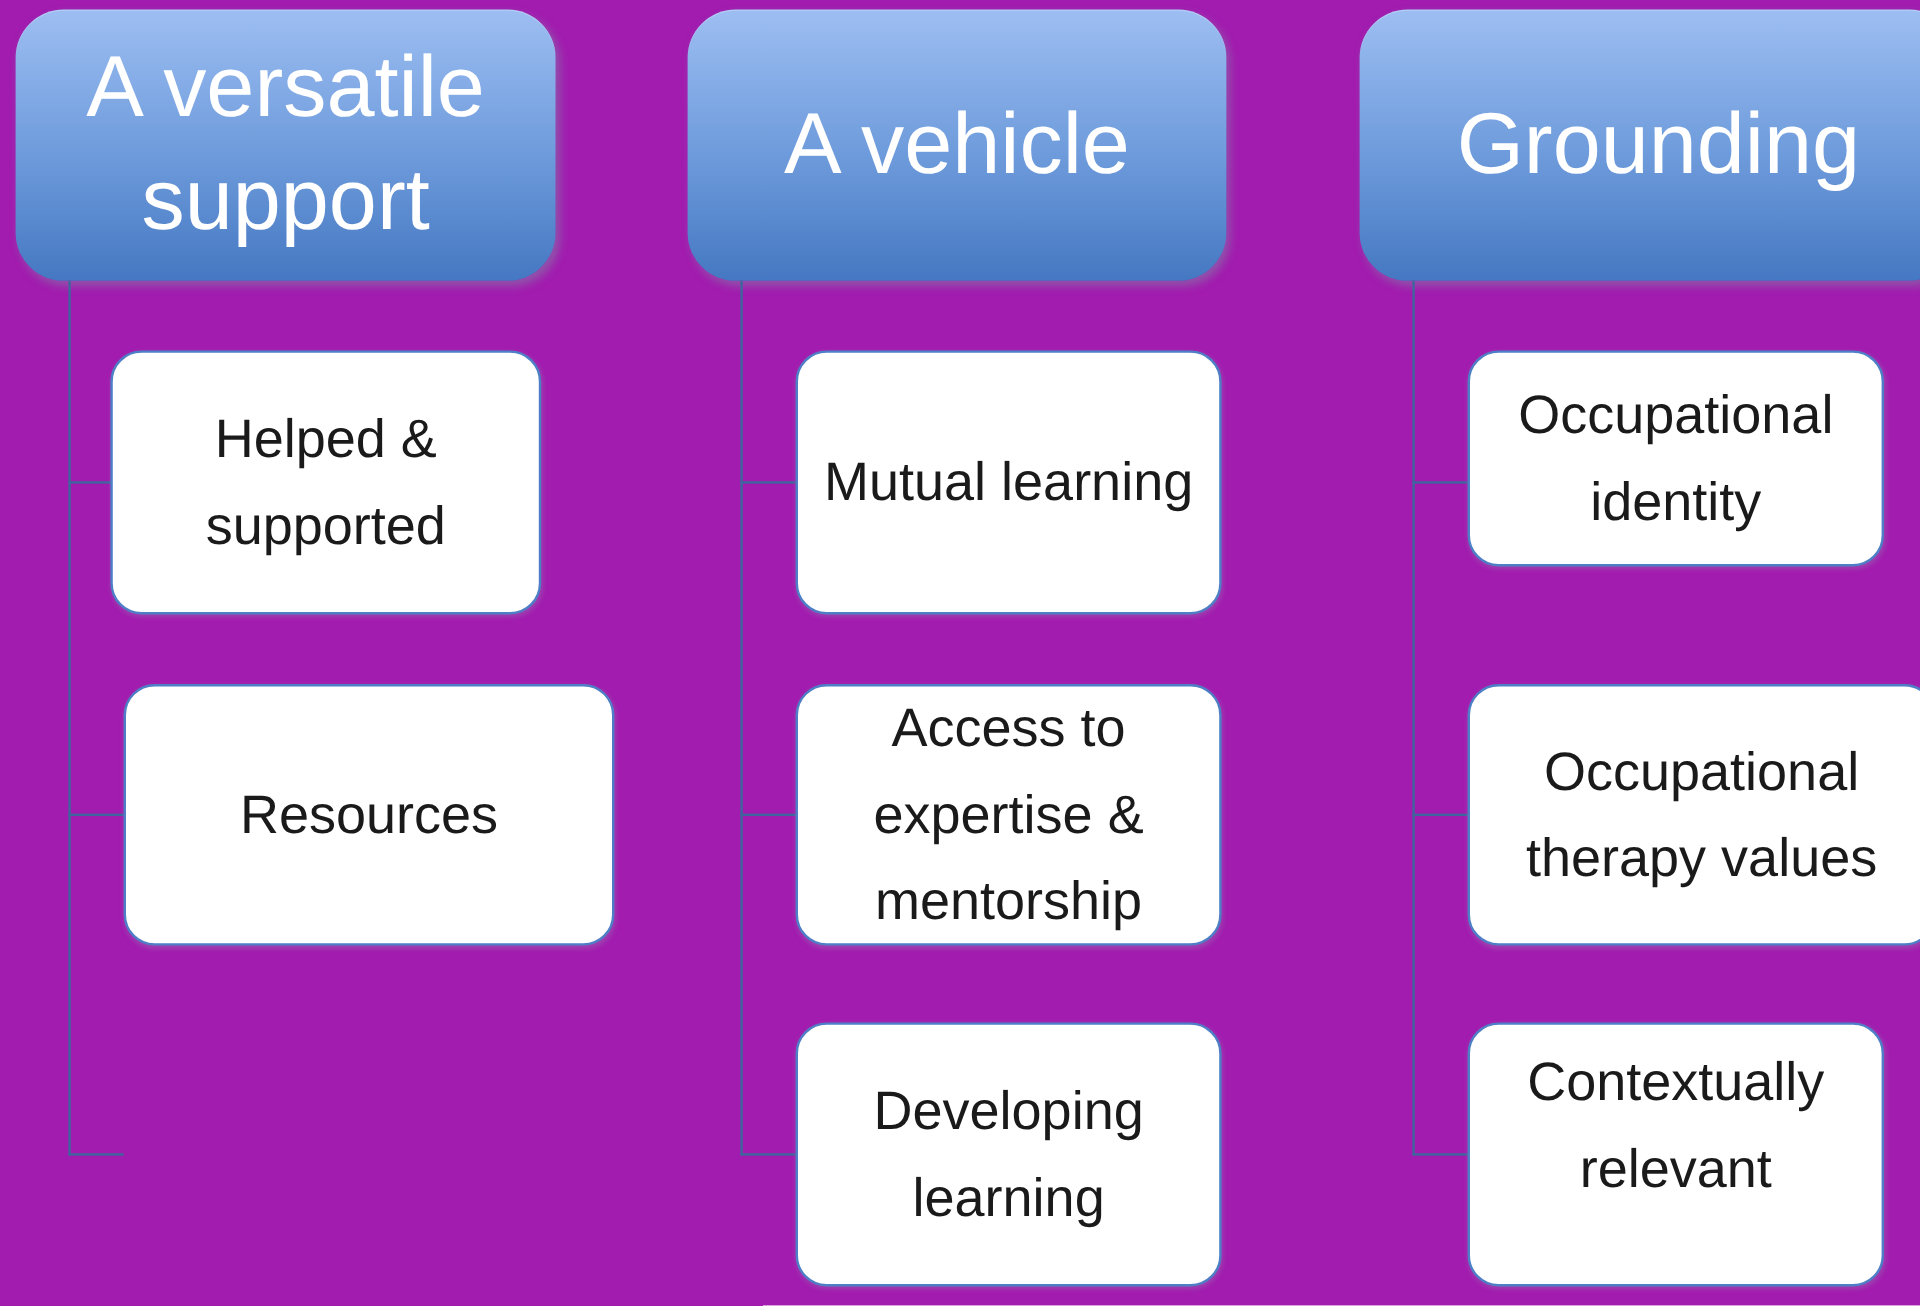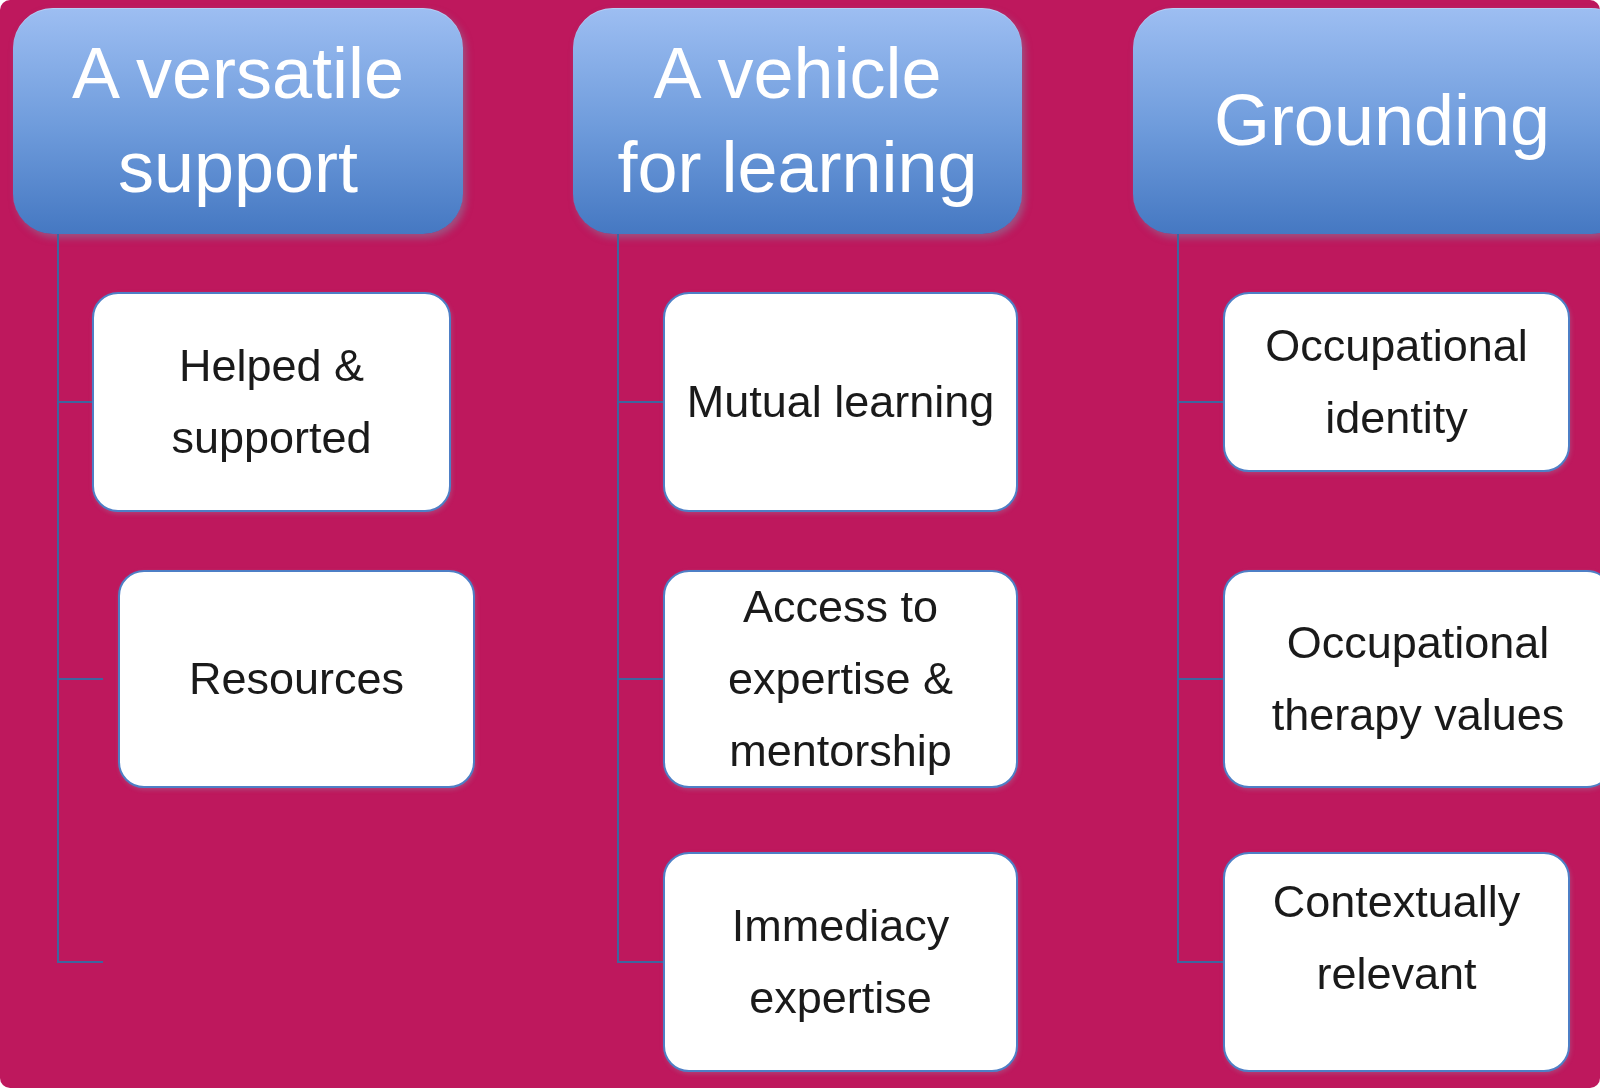--- a/index.html
+++ b/index.html
@@ -5,23 +5,22 @@
   html, body {
     margin: 0;
     padding: 0;
     background: #ffffff;
     font-family: "Liberation Sans", sans-serif;
   }
   .canvas {
     position: relative;
     width: 1600px;
     height: 1088px;
-    background: #be185d;
+    background: #a21caf;
     overflow: hidden;
-    border-radius: 10px;
   }
   .header-box {
     position: absolute;
     top: 8px;
     height: 226px;
     border-radius: 40px;
     background: linear-gradient(180deg, #9DBEF2 0%, #6F9CDC 52%, #4578C2 100%);
     box-shadow: 3px 4px 7px rgba(125, 140, 165, 0.5), inset 0 1px 0 rgba(255,255,255,0.25);
     color: #ffffff;
     display: flex;
@@ -70,40 +69,39 @@
     <span>A versatile</span>
     <span>support</span>
   </div>
   <div class="vline" style="left:57px;"></div>
   <div class="stub" style="left:57px; top:401px; width:46px;"></div>
   <div class="stub" style="left:57px; top:678px; width:46px;"></div>
   <div class="stub" style="left:57px; top:961px; width:46px;"></div>
   <div class="child-box" style="left:92px; top:292px; width:359px; height:220px;">
     <span>Helped &amp; supported</span>
   </div>
-  <div class="child-box" style="left:103px; top:570px; width:357px; height:218px;margin-left:15px;">
+  <div class="child-box" style="left:103px; top:570px; width:409px; height:218px;">
     <span>Resources</span>
   </div>
 
   <div class="header-box" style="left:573px; width:449px;">
     <span>A vehicle</span>
-    <span>for learning</span>
   </div>
   <div class="vline" style="left:617px;"></div>
   <div class="stub" style="left:617px; top:401px; width:46px;"></div>
   <div class="stub" style="left:617px; top:678px; width:46px;"></div>
   <div class="stub" style="left:617px; top:961px; width:46px;"></div>
   <div class="child-box" style="left:663px; top:292px; width:355px; height:220px;">
     <span>Mutual learning</span>
   </div>
   <div class="child-box" style="left:663px; top:570px; width:355px; height:218px;">
     <span>Access to expertise &amp; mentorship</span>
   </div>
   <div class="child-box" style="left:663px; top:852px; width:355px; height:220px;">
-    <span>Immediacy expertise</span>
+    <span>Developing learning</span>
   </div>
 
   <div class="header-box" style="left:1133px; width:498px;">
     <span>Grounding</span>
     <span></span>
   </div>
   <div class="vline" style="left:1177px;"></div>
   <div class="stub" style="left:1177px; top:401px; width:46px;"></div>
   <div class="stub" style="left:1177px; top:678px; width:46px;"></div>
   <div class="stub" style="left:1177px; top:961px; width:46px;"></div>

